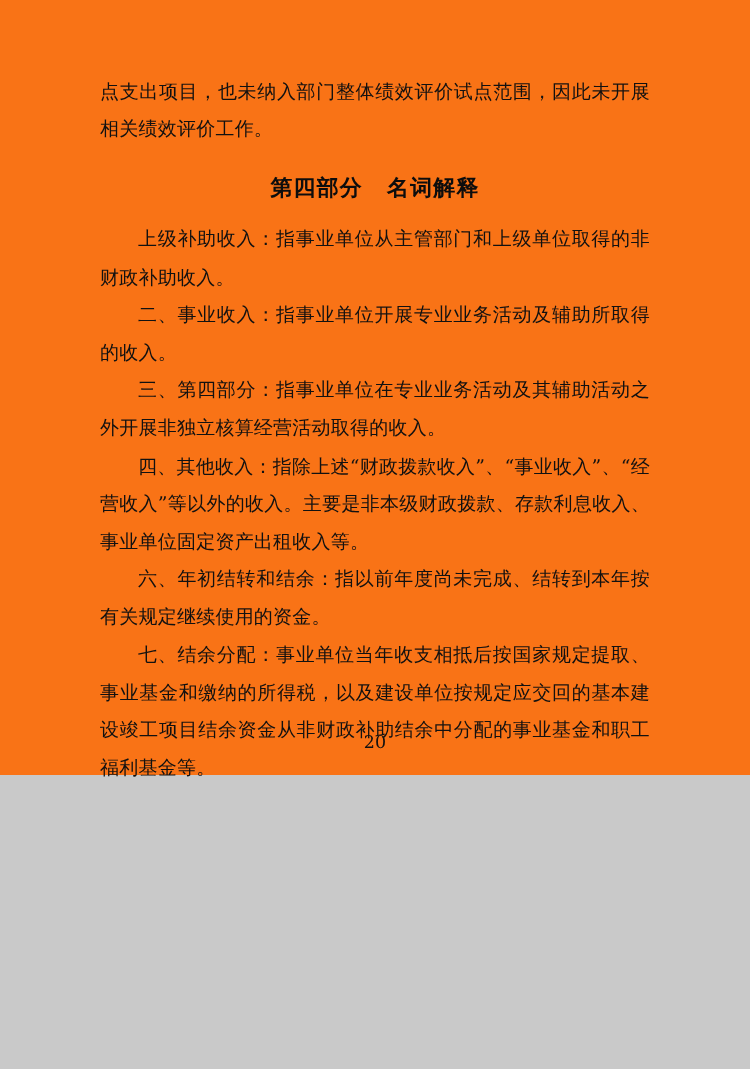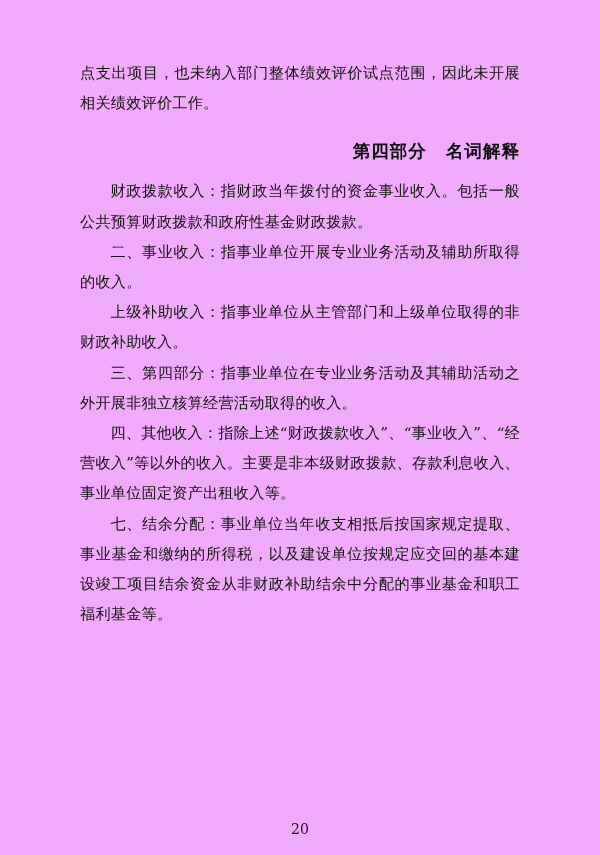--- a/index.html
+++ b/index.html
@@ -9,22 +9,22 @@
   }
   body {
     width: 600px;
     height: 855px;
     overflow: hidden;
     font-family: "DejaVu Serif", "Liberation Serif", serif;
   }
   .page {
     position: relative;
     width: 600px;
-    height: 855px;
-    background: #f0abfc;
+    height: 620px;
+    background: #f97316;
     box-sizing: border-box;
   }
   .page-inner {
     position: absolute;
     left: 80px;
     top: 58px;
     width: 440px;
     height: 740px;
   }
   .para {
@@ -33,21 +33,21 @@
     color: #111111;
     text-align: justify;
     text-justify: inter-ideograph;
     letter-spacing: 0.2px;
     margin: 0;
   }
   .indent {
     text-indent: 2em;
   }
   .heading {
-    text-align: right;
+    text-align: center;
     font-size: 17.5px;
     font-weight: bold;
     line-height: 30px;
     color: #0d0d0d;
     margin: 14px 0 10px 0;
     letter-spacing: 1px;
   }
   .heading .gap {
     display: inline-block;
     width: 1.1em;
@@ -71,23 +71,23 @@
   <div class="page-inner">
 
     <p class="para">点支出项目，也未纳入部门整体绩效评价试点范围，因此未开展相关绩效评价工作。</p>
 
     <div class="blockgap"></div>
 
     <h2 class="heading">
       <span>第四部分</span><span class="gap"></span><span>名词解释</span>
     </h2>
 
-    <p class="para indent">财政拨款收入：指财政当年拨付的资金事业收入。包括一般公共预算财政拨款和政府性基金财政拨款。</p>
+    <p class="para indent">上级补助收入：指事业单位从主管部门和上级单位取得的非财政补助收入。</p>
     <p class="para indent">二、事业收入：指事业单位开展专业业务活动及辅助所取得的收入。</p>
-    <p class="para indent">上级补助收入：指事业单位从主管部门和上级单位取得的非财政补助收入。</p>
     <p class="para indent">三、第四部分：指事业单位在专业业务活动及其辅助活动之外开展非独立核算经营活动取得的收入。</p>
     <p class="para indent">四、其他收入：指除上述“财政拨款收入”、“事业收入”、“经营收入”等以外的收入。主要是非本级财政拨款、存款利息收入、事业单位固定资产出租收入等。</p>
+    <p class="para indent">六、年初结转和结余：指以前年度尚未完成、结转到本年按有关规定继续使用的资金。</p>
     <p class="para indent">七、结余分配：事业单位当年收支相抵后按国家规定提取、事业基金和缴纳的所得税，以及建设单位按规定应交回的基本建设竣工项目结余资金从非财政补助结余中分配的事业基金和职工福利基金等。</p>
 
   </div>
 
   <div class="pagenum">20</div>
 </div>
 
 </body></html>

